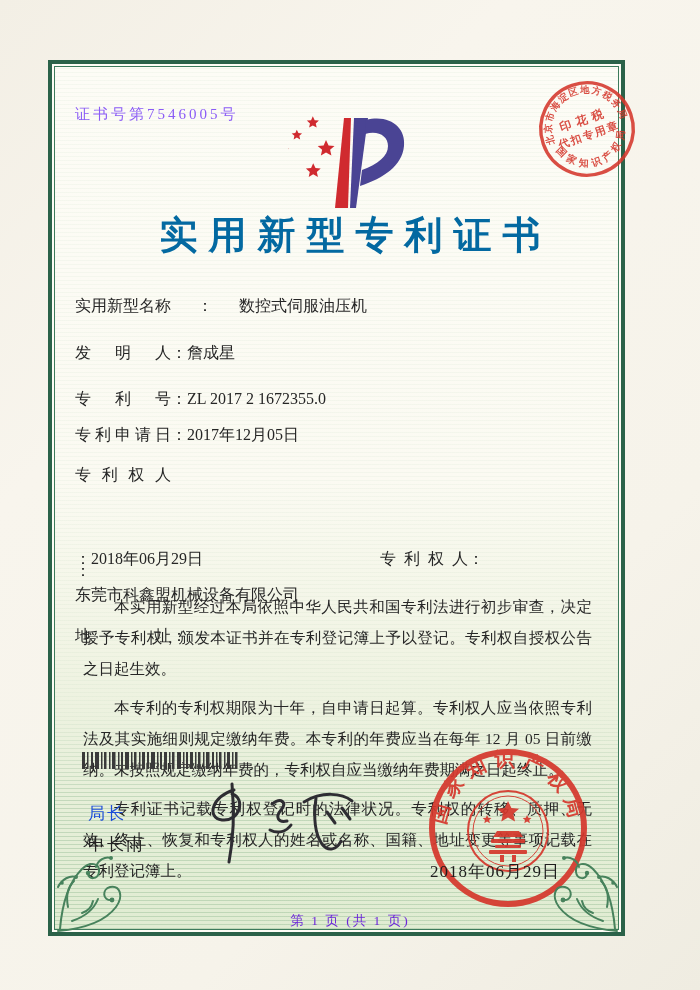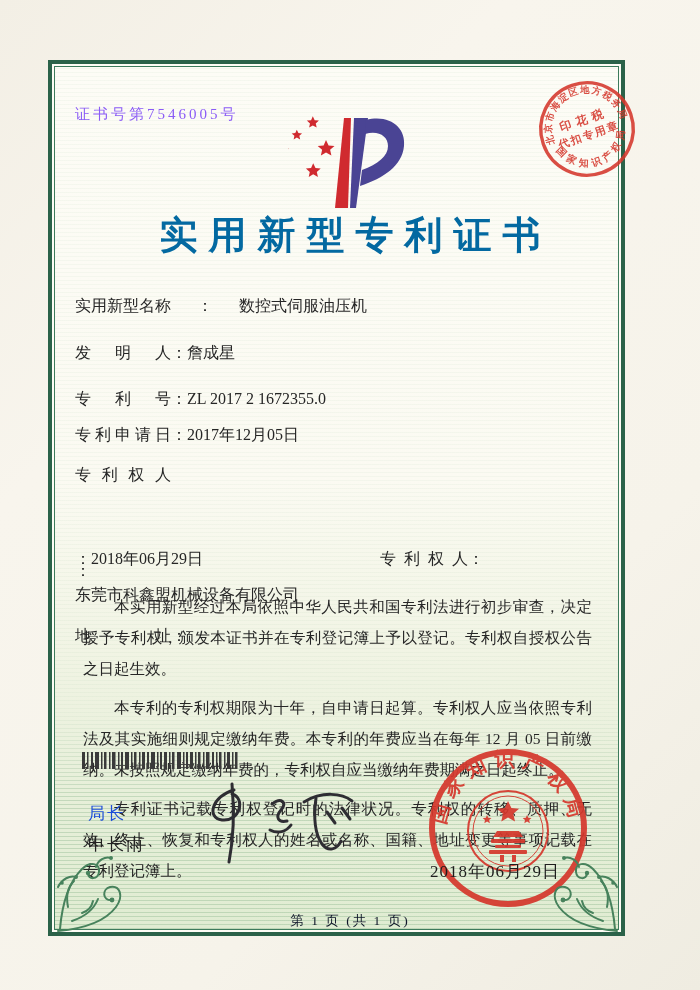--- a/index.html
+++ b/index.html
@@ -56,21 +56,21 @@
   .barcode{position:absolute;left:82px;top:752px;width:158px;height:17px;}
   .signoff-title{position:absolute;left:88px;top:802px;font-size:17px;letter-spacing:2px;color:#1d4ed8;}
   .signoff-name{position:absolute;left:88px;top:833px;font-size:17px;letter-spacing:2px;color:#222;}
   .signature{position:absolute;left:188px;top:778px;width:175px;height:90px;}
   .seal{position:absolute;left:423px;top:743px;width:170px;height:170px;opacity:.92;}
   .seal-date{position:absolute;left:430px;top:860px;font-size:17px;letter-spacing:1px;color:#1d1d1d;white-space:nowrap;}
   .tax-stamp{position:absolute;left:528px;top:70px;width:118px;height:118px;transform:rotate(-19deg);opacity:.88;}
   .ornament{position:absolute;width:92px;height:92px;}
   .ornament-left{left:52px;top:843px;}
   .ornament-right{left:531px;top:843px;transform:scaleX(-1);}
-  .footer{position:absolute;left:0;right:0;top:912px;text-align:center;font-size:13.5px;letter-spacing:2px;color:#0f172a;}
+  .footer{position:absolute;left:0;right:0;top:912px;text-align:center;font-size:13.5px;letter-spacing:2px;color:#6d28d9;}
   svg{display:block;}
 </style>
 </head>
 <body>
 
 <div class="frame">
   <div class="frame-inner">
     <div class="guilloche"></div>
     <div class="guilloche-bottom"></div>
   </div>

